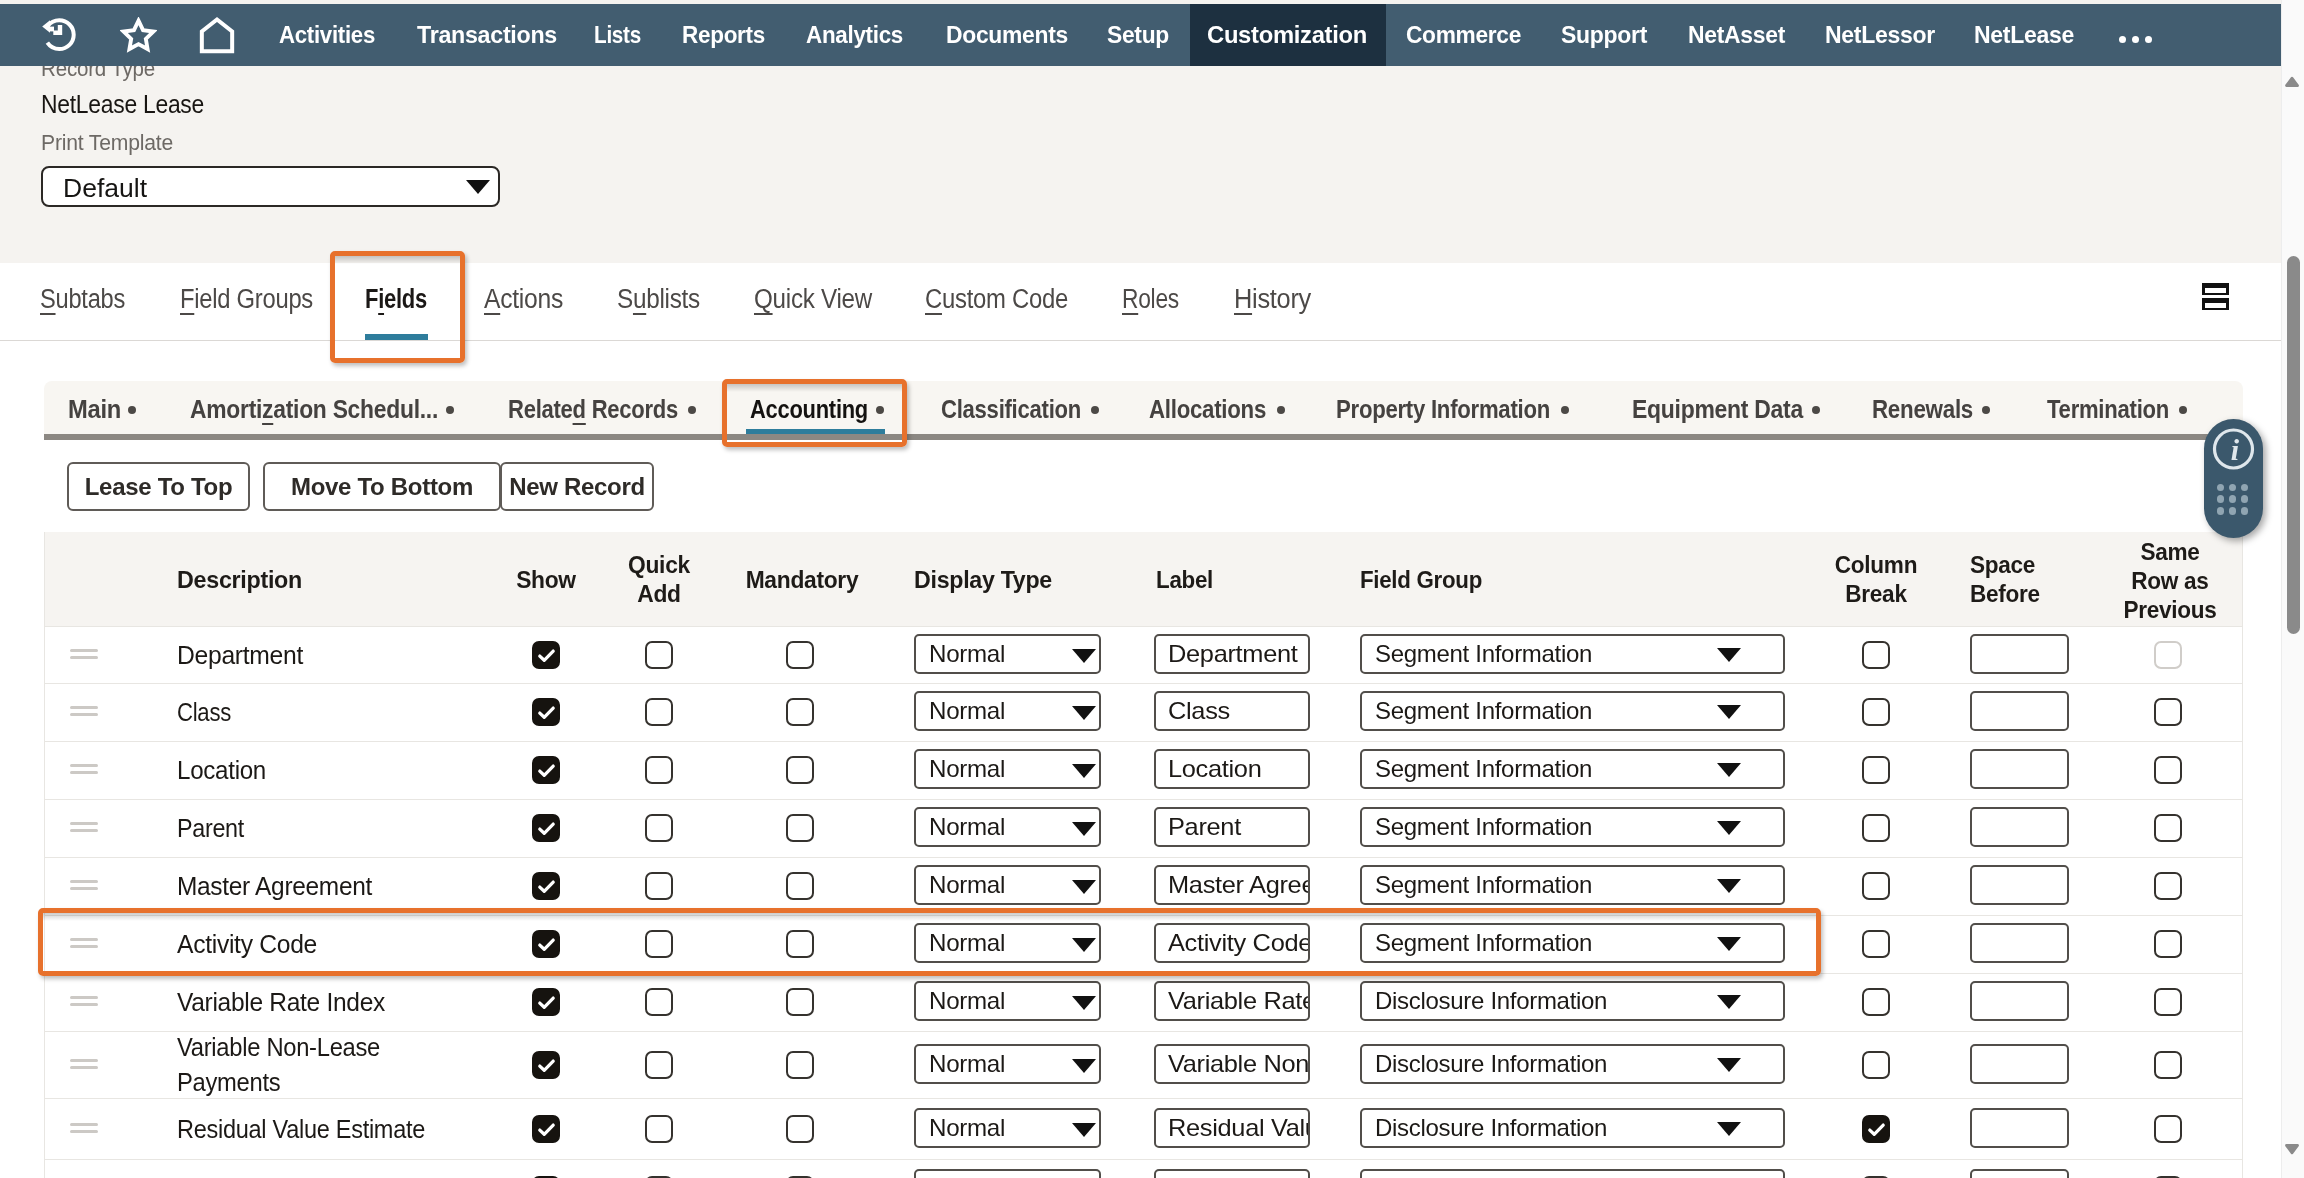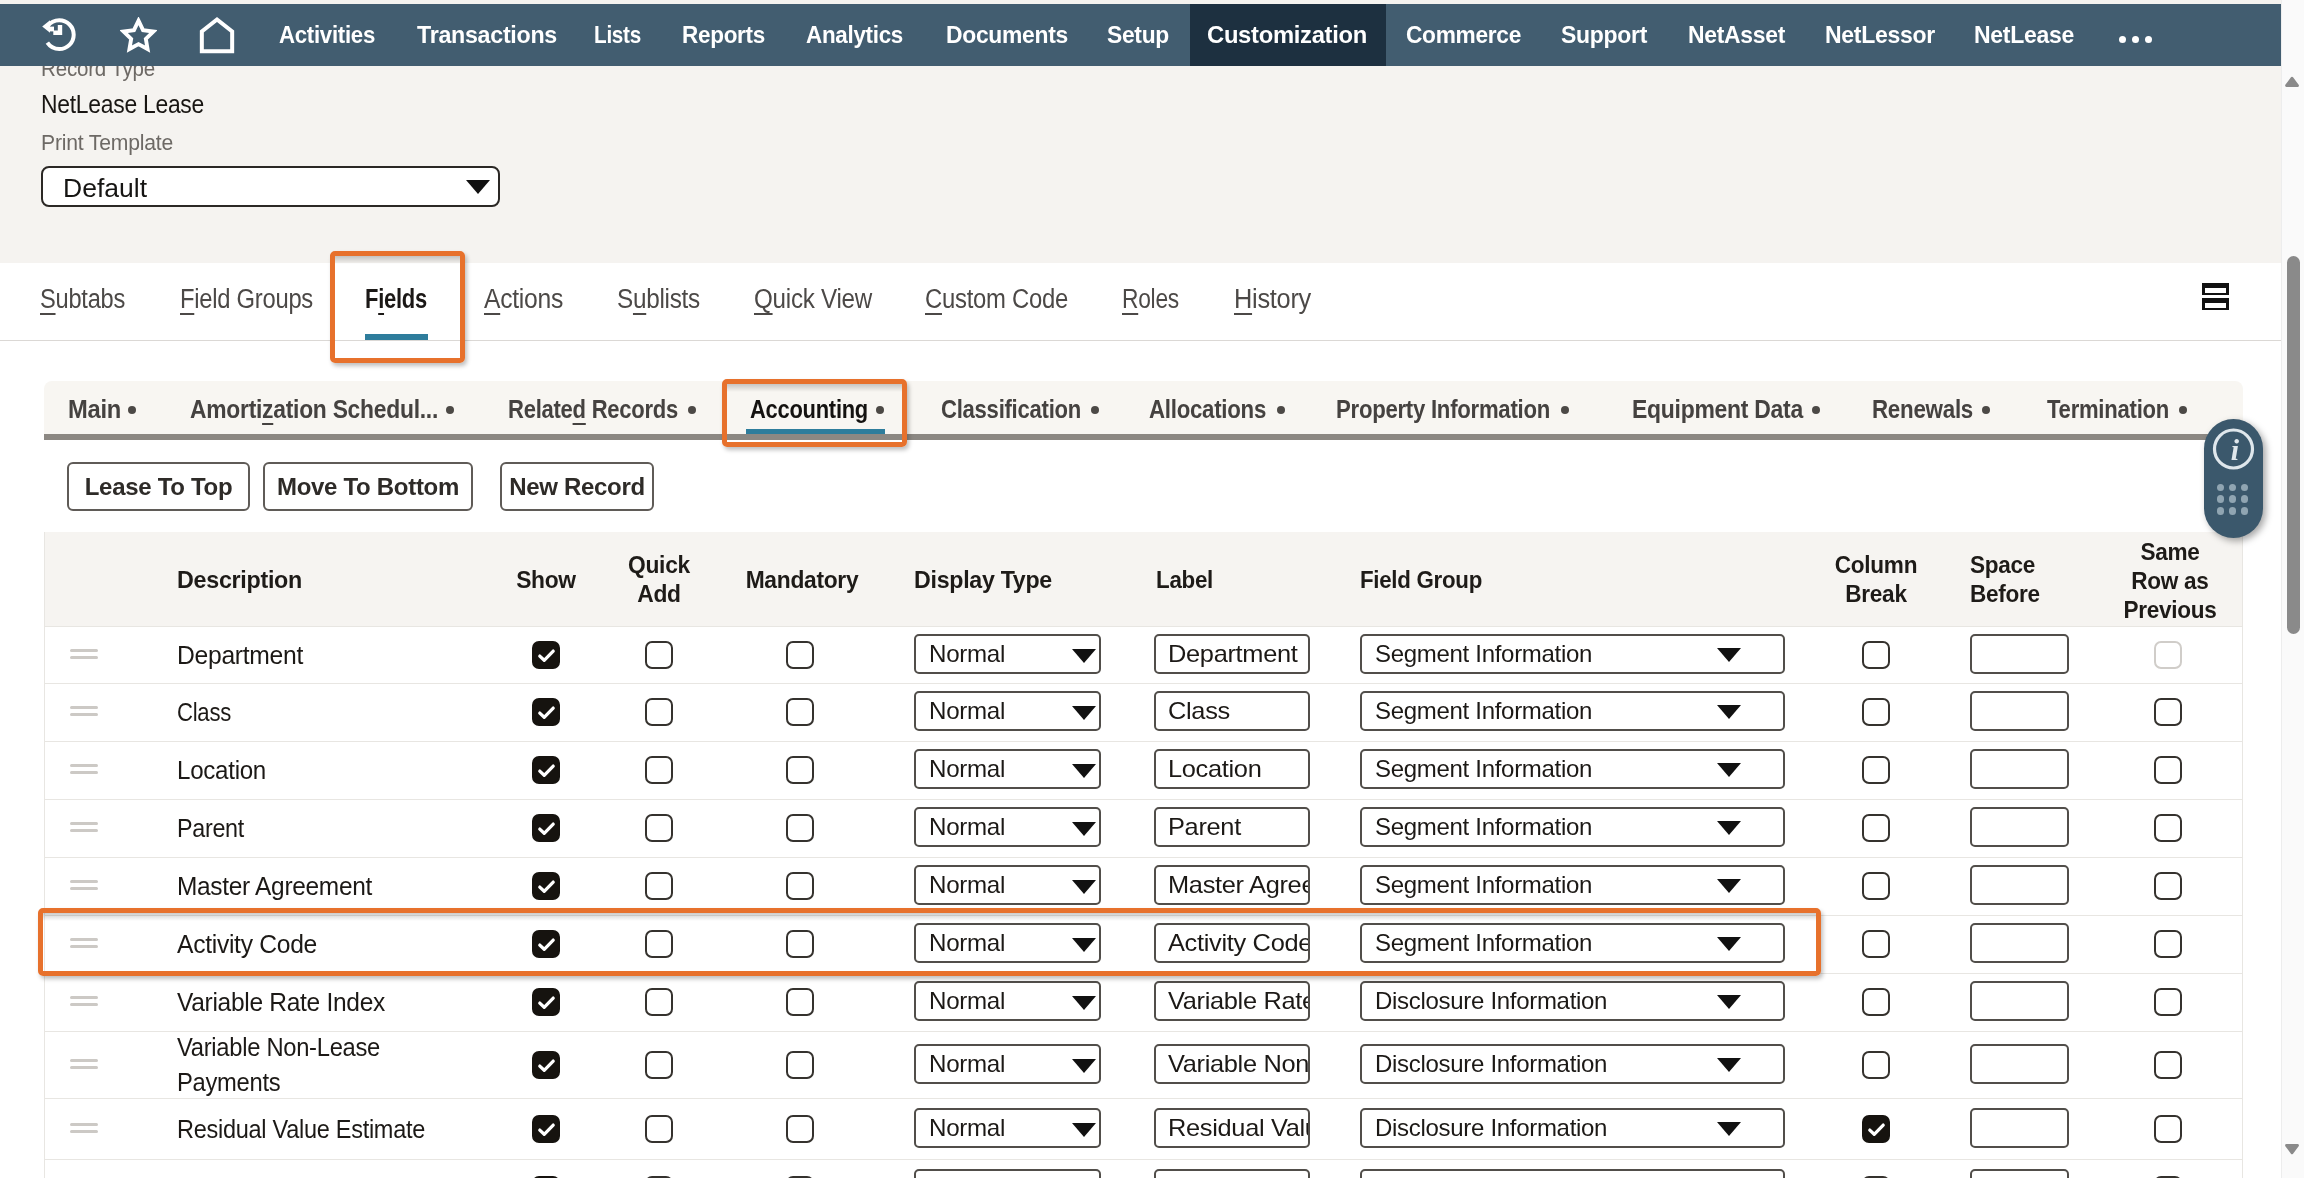--- a/index.html
+++ b/index.html
@@ -117,21 +117,21 @@
 <div class="stab tk-stab6" style="left:1336px;top:394px;transform:scaleX(0.8521);transform-origin:0 50%;">Property Information</div>
 <div class="dot" style="left:1560.5px;top:405.5px;"></div>
 <div class="stab tk-stab7" style="left:1632px;top:394px;transform:scaleX(0.8827);transform-origin:0 50%;">Equipment Data</div>
 <div class="dot" style="left:1811.5px;top:405.5px;"></div>
 <div class="stab tk-stab8" style="left:1872px;top:394px;transform:scaleX(0.8592);transform-origin:0 50%;">Renewals</div>
 <div class="dot" style="left:1981.5px;top:405.5px;"></div>
 <div class="stab tk-stab9" style="left:2047px;top:394px;transform:scaleX(0.8498);transform-origin:0 50%;">Termination</div>
 <div class="dot" style="left:2179.1px;top:405.5px;"></div>
 <div class="abs" style="left:746px;top:429px;width:139px;height:5px;background:#2e7d9c;"></div>
 <div class="btn" style="left:67px;width:183px;line-height:45px;"><span>Lease To Top</span></div>
-<div class="btn" style="left:263px;width:210px;line-height:45px;"><span>Move To Bottom</span></div>
+<div class="btn" style="left:263px;width:238px;line-height:45px;"><span>Move To Bottom</span></div>
 <div class="btn" style="left:500px;width:154px;line-height:45px;"><span>New Record</span></div>
 <div class="abs" style="left:44px;top:532px;width:2198px;height:94px;background:#f6f4f1;"></div>
 <div class="abs" style="left:44px;top:532px;width:1px;height:646px;background:#e8e6e2;"></div>
 <div class="abs" style="left:2242px;top:532px;width:1px;height:646px;background:#e8e6e2;"></div>
 <div class="hcell tk-h0" style="left:177px;top:565px;transform:scaleX(0.971);transform-origin:0 50%;">Description</div>
 <div class="hcell" style="left:486px;top:565px;width:120px;text-align:center;transform:scaleX(0.95);">Show</div>
 <div class="hcell" style="left:599px;top:550px;width:120px;text-align:center;transform:scaleX(0.95);">Quick<br>Add</div>
 <div class="hcell" style="left:742px;top:565px;width:120px;text-align:center;transform:scaleX(0.95);">Mandatory</div>
 <div class="hcell tk-h4" style="left:914px;top:565px;transform:scaleX(0.9671);transform-origin:0 50%;">Display Type</div>
 <div class="hcell tk-h5" style="left:1156px;top:565px;transform:scaleX(0.9316);transform-origin:0 50%;">Label</div>

